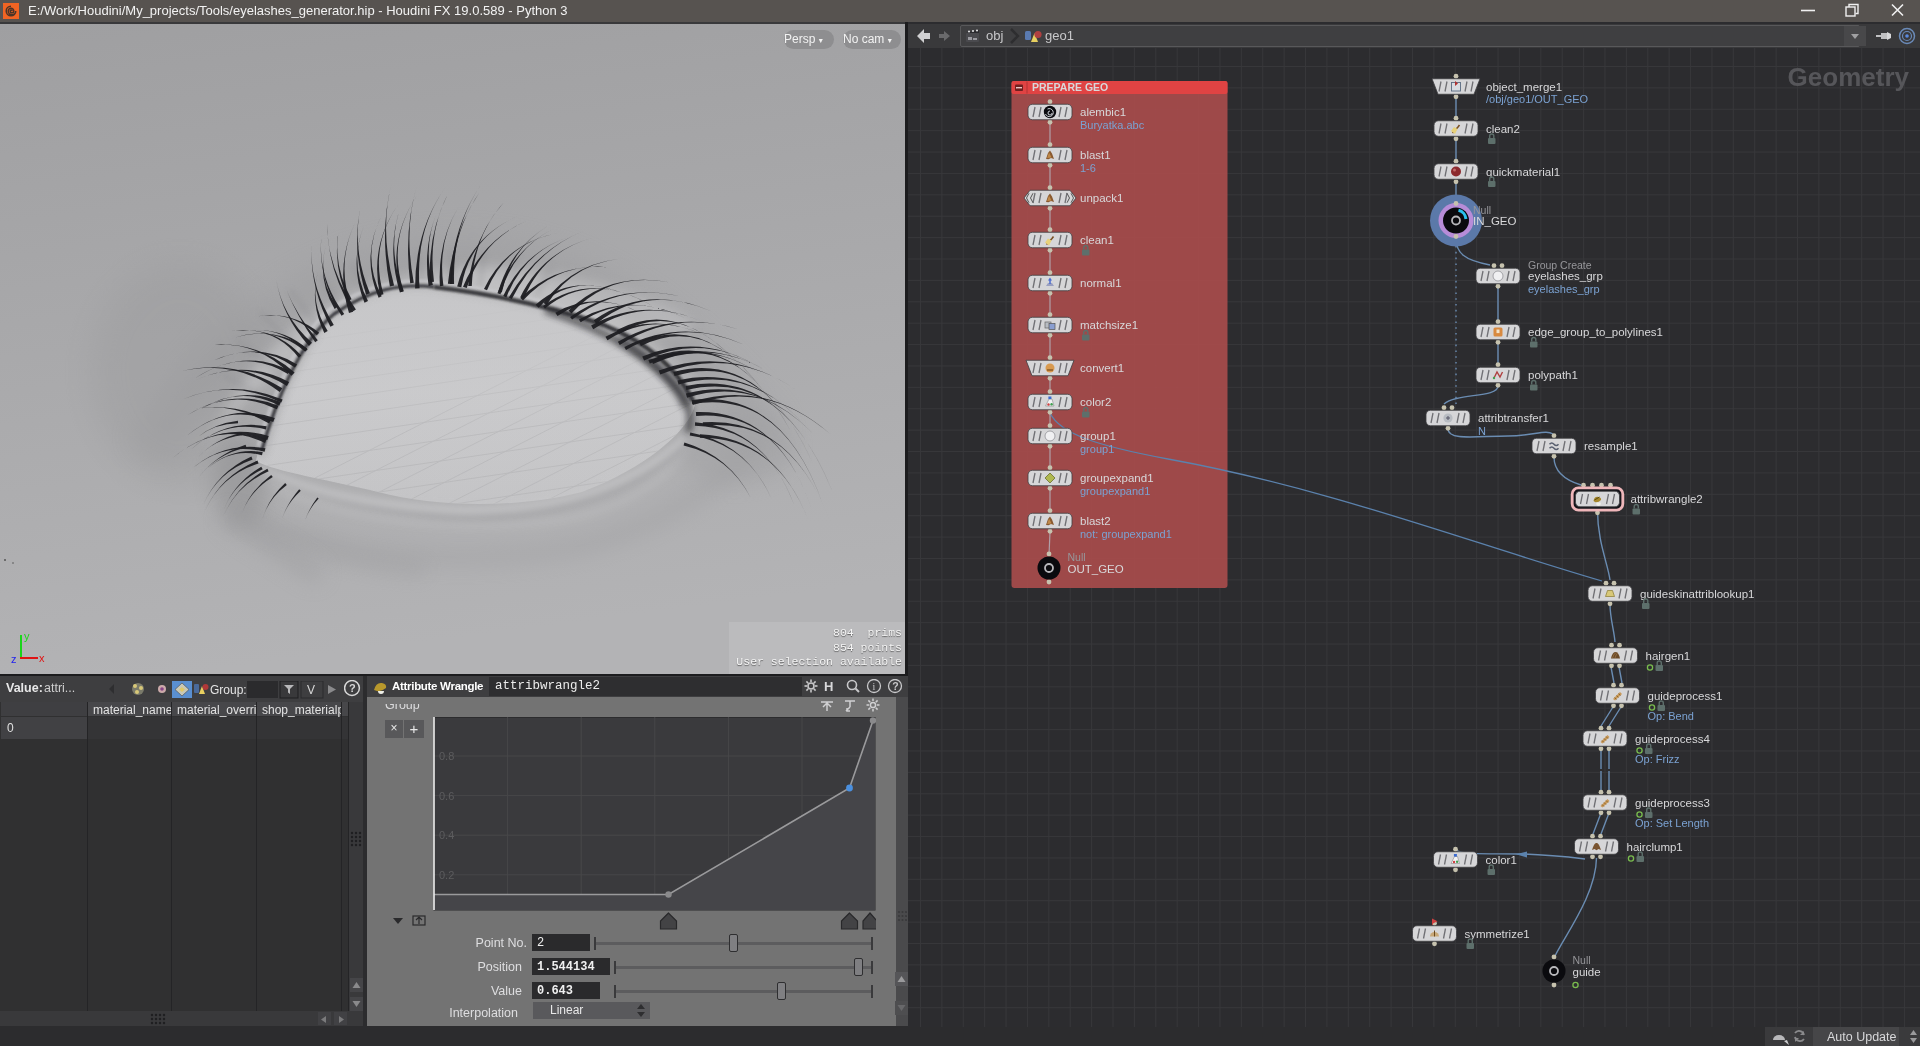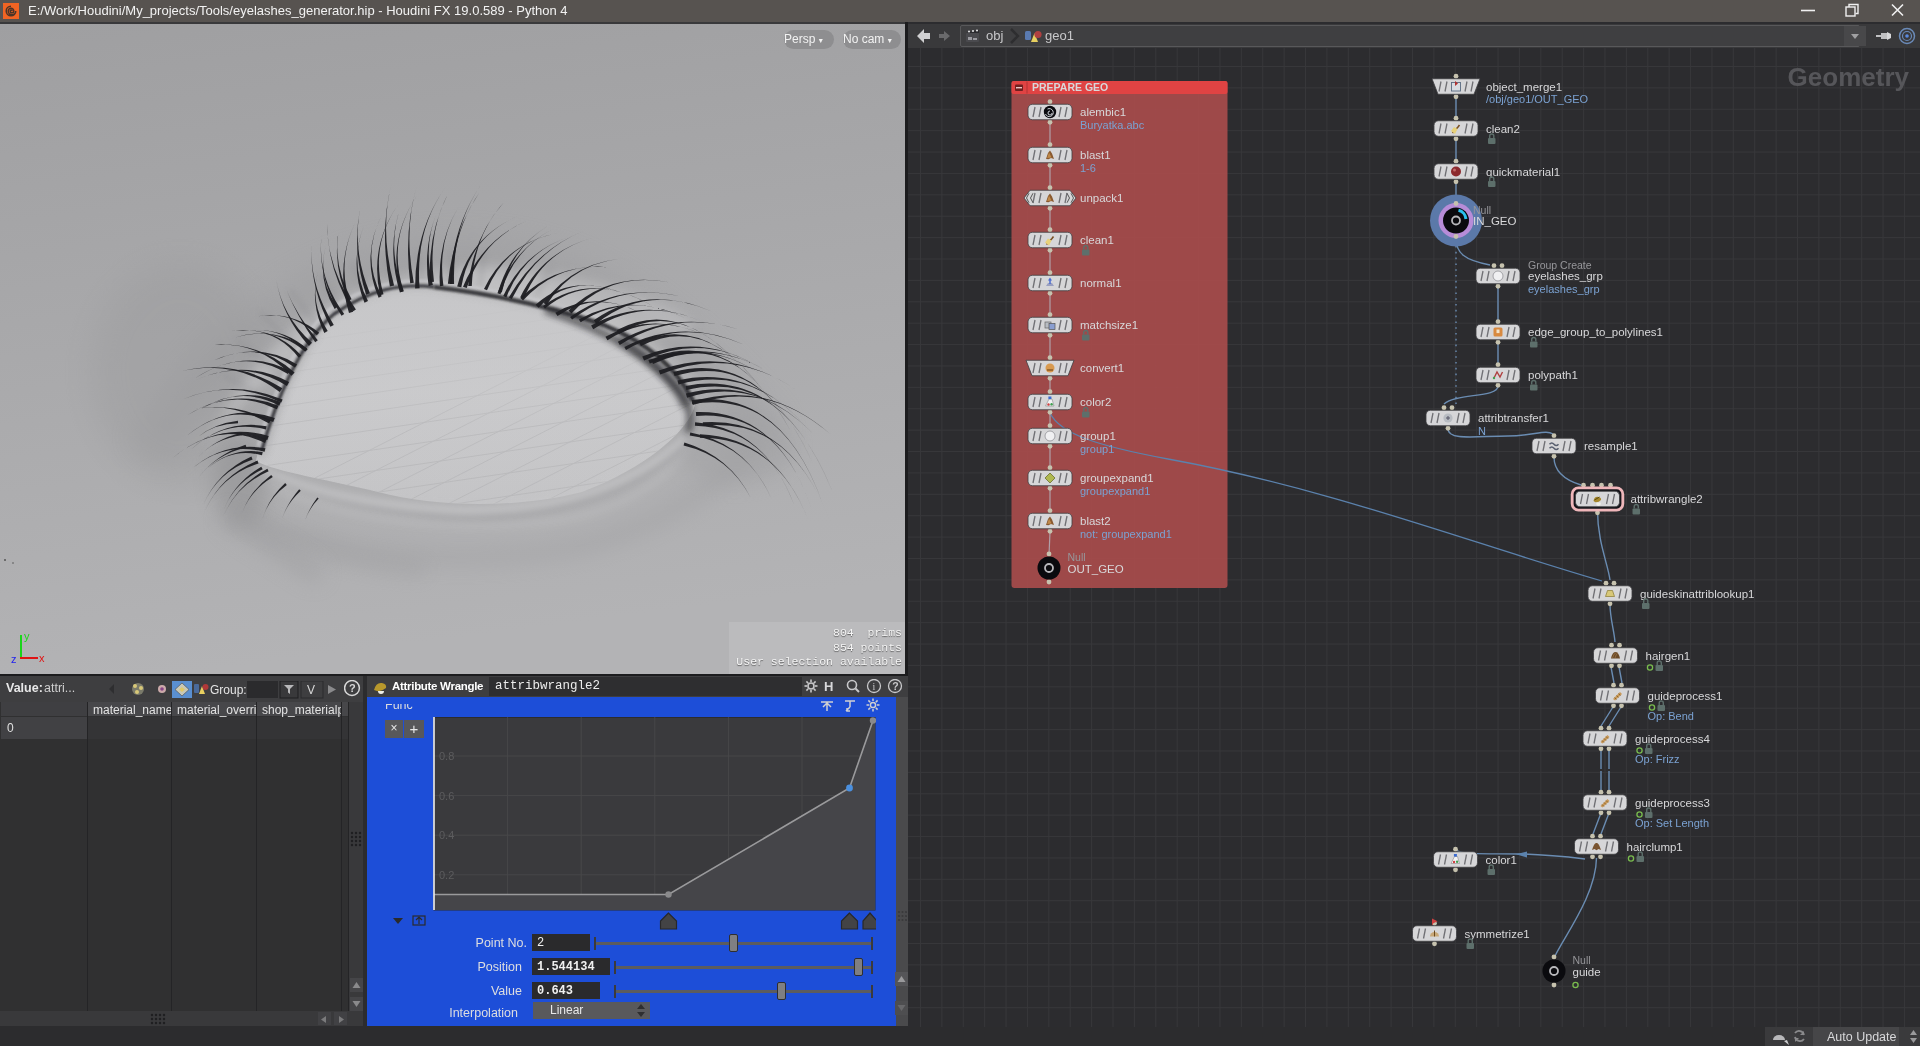--- a/index.html
+++ b/index.html
@@ -3,21 +3,21 @@
 html,body{margin:0;padding:0;width:1920px;height:1046px;overflow:hidden;background:#2c2c2e;font-family:"Liberation Sans",sans-serif;}
 .abs{position:absolute;}
 #titlebar{left:0;top:0;width:1920px;height:22px;background:#575350;}
 #titlebar .t{position:absolute;left:28px;top:3px;color:#f2f2f2;font-size:13px;}
 #viewport{left:0;top:22px;width:908px;height:654px;}
 .pill{position:absolute;height:19px;border-radius:9.5px;background:#8e8e90;color:#f2f2f2;font-size:12px;text-align:left;line-height:19px;}
 #stats{position:absolute;right:1px;bottom:1px;width:178px;height:53px;background:rgba(198,198,200,0.45);color:#f4f4f4;font-family:"Liberation Mono",monospace;font-size:11.5px;line-height:14.5px;text-align:right;padding:4px 5px 0 0;box-sizing:border-box;text-shadow:0 1px 1px rgba(60,60,60,0.7);}
 #tablepanel{left:0;top:676px;width:363px;height:350px;background:#303031;}
 #tp-head{position:absolute;left:0;top:0;width:363px;height:26px;background:#3e3e40;color:#e8e8e8;font-size:12.5px;}
 .th-cell{position:absolute;top:2px;height:14px;background:#47474a;color:#e2e2e2;font-size:12px;padding-top:1px;padding-left:5px;box-sizing:border-box;}
-#parampanel{left:367px;top:676px;width:541px;height:350px;background:#1d4ed8;}
+#parampanel{left:367px;top:676px;width:541px;height:350px;background:#737373;}
 #pp-head{position:absolute;left:0;top:0;width:541px;height:21px;background:#3e3e40;}
 .plabel{position:absolute;color:#dedee0;font-size:12.5px;text-align:right;width:110px;}
 .pbox{position:absolute;background:#2a2a2c;color:#f0f0f0;font-family:"Liberation Mono",monospace;font-size:12px;padding:2px 0 0 5px;box-sizing:border-box;height:17px;}
 .slider{position:absolute;height:18px;}
 .slider .track{position:absolute;left:0;right:0;top:8px;height:3px;background:#5c5c5e;}
 .slider .cap1{position:absolute;left:0;top:3px;width:2px;height:13px;background:#3a3a3c;}
 .slider .cap2{position:absolute;right:0;top:3px;width:2px;height:13px;background:#3a3a3c;}
 .slider .handle{position:absolute;top:0;width:9px;height:18px;background:#7f7f82;border:1px solid #2e2e30;border-radius:2px;box-sizing:border-box;}
 #network{left:908px;top:22px;width:1012px;height:1024px;background:#2c2c2f;}
 #netgrid{position:absolute;left:0;top:26px;width:1012px;height:979px;
@@ -31,21 +31,21 @@
 #watermark{position:absolute;right:11px;top:40px;color:#56565a;font-size:26px;font-weight:bold;margin-left:35px;}
 #autoupd{position:absolute;left:857px;top:1005px;width:144px;height:19px;background:#3a3a3c;}
 #bottomstrip{left:0;top:1026px;width:908px;height:20px;background:#2c2c2e;}
 </style></head><body>
 
 <div class="abs" id="titlebar">
  <svg class="abs" style="left:3px;top:3px" width="16" height="16">
       <rect width="16" height="16" fill="#f06423"></rect>
       <path d="M8,3.2 a4.8,4.8 0 1 0 4.8,4.8 a3.8,3.8 0 1 1 -7.6,0 a2.8,2.8 0 1 1 5.6,0 a1.8,1.8 0 1 1 -3.6,0 a0.9,0.9 0 1 1 1.8,0" fill="none" stroke="#4a3428" stroke-width="1.5"></path>
     </svg>
- <div class="t">E:/Work/Houdini/My_projects/Tools/eyelashes_generator.hip - Houdini FX 19.0.589 - Python 4</div>
+ <div class="t">E:/Work/Houdini/My_projects/Tools/eyelashes_generator.hip - Houdini FX 19.0.589 - Python 3</div>
  <svg class="abs" style="right:0;top:0" width="130" height="22">
   <line x1="11" y1="10.5" x2="25" y2="10.5" stroke="#f0f0f0" stroke-width="1.6"></line>
   <rect x="56" y="7" width="9" height="9" fill="none" stroke="#f0f0f0" stroke-width="1.4"></rect>
   <path d="M59,7 v-2.5 h9 v9 h-2.5" fill="none" stroke="#f0f0f0" stroke-width="1.4"></path>
   <path d="M102,4.5 L113,15.5 M113,4.5 L102,15.5" stroke="#f0f0f0" stroke-width="1.6"></path>
  </svg>
 </div>
 
 <div class="abs" id="viewport">
 <svg width="908" height="654" viewBox="0 0 908 654">
@@ -394,21 +394,21 @@
    <g transform="translate(63,0)">
           <circle cx="7" cy="7" r="6.5" fill="none" stroke="#c8c8ca" stroke-width="1.3"></circle>
           <text x="5.4" y="11" font-size="10" fill="#c8c8ca" font-family="Liberation Serif">i</text>
         </g>
    <g transform="translate(84,0)">
           <circle cx="7" cy="7" r="6.5" fill="none" stroke="#c8c8ca" stroke-width="1.3"></circle>
           <text x="4.2" y="11" font-size="10.5" font-weight="bold" fill="#c8c8ca" font-family="Liberation Sans">?</text>
         </g>
   </svg>
  </div>
- <div style="position:absolute;left:18px;top:22px;color:#dcdcde;font-size:12.5px;clip-path:inset(6px 0 0 0)">Func</div>
+ <div style="position:absolute;left:18px;top:22px;color:#dcdcde;font-size:12.5px;clip-path:inset(6px 0 0 0)">Group</div>
  <svg class="abs" style="left:452px;top:22px" width="70" height="16" stroke="#d0d0d2" fill="none">
   <g stroke-width="1.5">
         <path d="M2,4 h12 M8,4 v9 M4,9 l4,-4 l4,4"></path>
       </g>
   <g transform="translate(24,0)" stroke-width="1.5">
         <path d="M2,3 h10 M7,3 v6 M7,9 l-4,4 M4,10 v3 h3"></path>
       </g>
   <g transform="translate(46,0)">
         <circle cx="8" cy="7" r="2.6" stroke-width="1.5"></circle>
         <g stroke-width="1.5">

